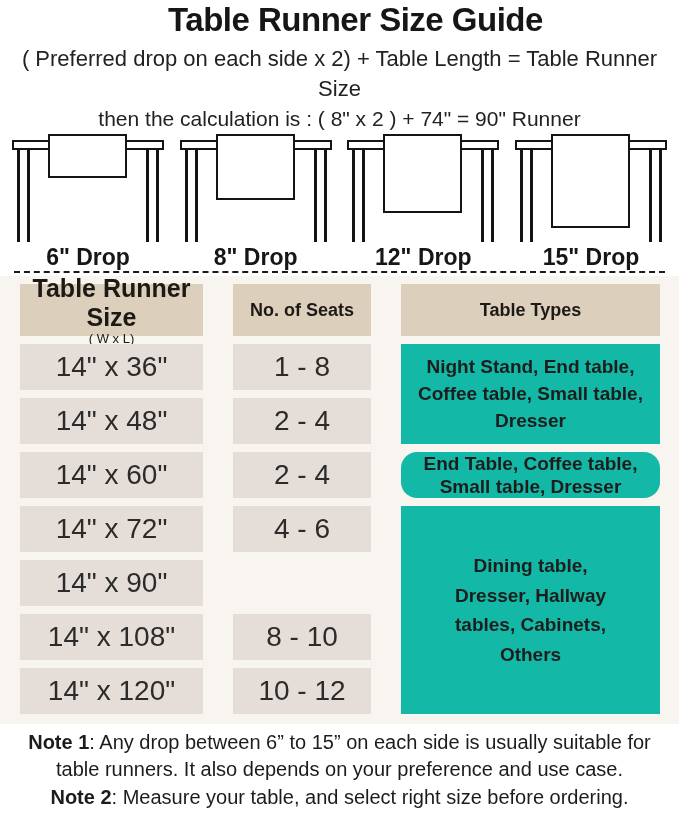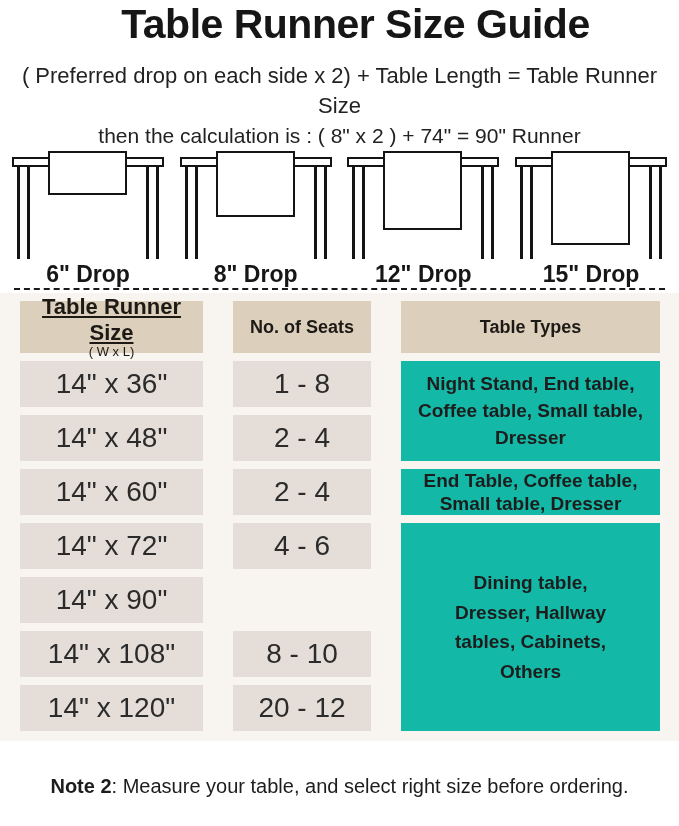--- a/index.html
+++ b/index.html
@@ -7,22 +7,22 @@
     width: 679px; height: 826px; overflow: hidden;
     background: #ffffff;
     font-family: "Liberation Sans", sans-serif;
     color: #1f1f1f;
   }
   .page { width: 679px; height: 826px; position: relative; }
 
   
   .hdr { text-align: center; }
   .hdr h1 {
-    margin: 2px 0 13px;
-    font-size: 41px; line-height: 1.12; font-weight: 700;
+    margin: 2px 0 5px;
+    font-size: 33px; line-height: 1.12; font-weight: 700;
     letter-spacing: -0.5px; color: #161616; padding-left: 32px;
   }
   .hdr .formula { margin: 0; font-size: 22px; line-height: 1.38; color: #222; }
   .hdr .ex { margin: 0; font-size: 21px; line-height: 1.36; color: #222; }
 
   
   .figs { display: flex; justify-content: space-between; padding: 0 12px; margin-top: 1px; }
   .fig { width: 152px; }
   .illus { position: relative; height: 108px; }
   .tabletop {
@@ -51,27 +51,27 @@
     display: grid;
     grid-template-columns: 183px 138px 259px;
     grid-template-rows: 52px repeat(7, 46px);
     column-gap: 30px; row-gap: 8px;
   }
   .cell {
     display: flex; flex-direction: column; align-items: center; justify-content: center;
     text-align: center;
   }
   .hcell { background: #dccfbc; color: #1d1a16; }
-  .hcell .t1 { font-size: 22px; font-weight: 700; line-height: 1.15; text-decoration: underline; }
+  .hcell .t1 { font-size: 25px; font-weight: 700; line-height: 1.15; }
   .hcell .t2 { font-size: 13px; font-weight: 400; line-height: 1.15; }
   .hcell .t3 { font-size: 18px; font-weight: 700; }
   .dcell { background: #e5ded8; font-size: 28px; font-weight: 400; color: #2b2b2b; }
   .tcell { background: #14b8a6; font-size: 19px; font-weight: 700; color: #1d1d1d; }
   .tg1 { grid-column: 3; grid-row: 2 / span 2; line-height: 1.42; padding: 0 12px; }
-  .tg2 { grid-column: 3; grid-row: 4; line-height: 1.22; padding: 0 12px; }
+  .tg2 { grid-column: 3; grid-row: 4; line-height: 1.22; padding: 0 12px; border-radius: 16px; }
   .tg3 { grid-column: 3; grid-row: 5 / span 4; line-height: 1.55; padding: 16px 42px; }
   .c1 { grid-column: 1; } .c2 { grid-column: 2; }
 
   
   .notes { margin-top: 5px; text-align: center; font-size: 20px; line-height: 1.36; color: #1c1c1c; padding: 0 6px; }
   .notes b { font-weight: 700; }
 </style>
 </head>
 <body>
 
@@ -153,26 +153,26 @@
 
     <div class="cell dcell c1">14" x 72"</div>
     <div class="cell dcell c2">4 - 6</div>
 
     <div class="cell dcell c1">14" x 90"</div>
 
     <div class="cell dcell c1">14" x 108"</div>
     <div class="cell dcell c2">8 - 10</div>
 
     <div class="cell dcell c1">14" x 120"</div>
-    <div class="cell dcell c2">20 - 12</div>
+    <div class="cell dcell c2">10 - 12</div>
 
     <div class="cell tcell tg1">Night Stand, End table, Coffee table, Small table, Dresser</div>
     <div class="cell tcell tg2">End Table, Coffee table, Small table, Dresser</div>
     <div class="cell tcell tg3">Dining table, Dresser, Hallway tables, Cabinets, Others</div>
 
   </div>
 
   <div class="notes">
-    <br>
+    <span><b>Note 1</b><span>: Any drop between 6” to 15” on each side is usually suitable for table runners. It also depends on your preference and use case.</span></span><br>
     <span><b>Note 2</b><span>: Measure your table, and select right size before ordering.</span></span>
   </div>
 
 </div>
 
 </body></html>

